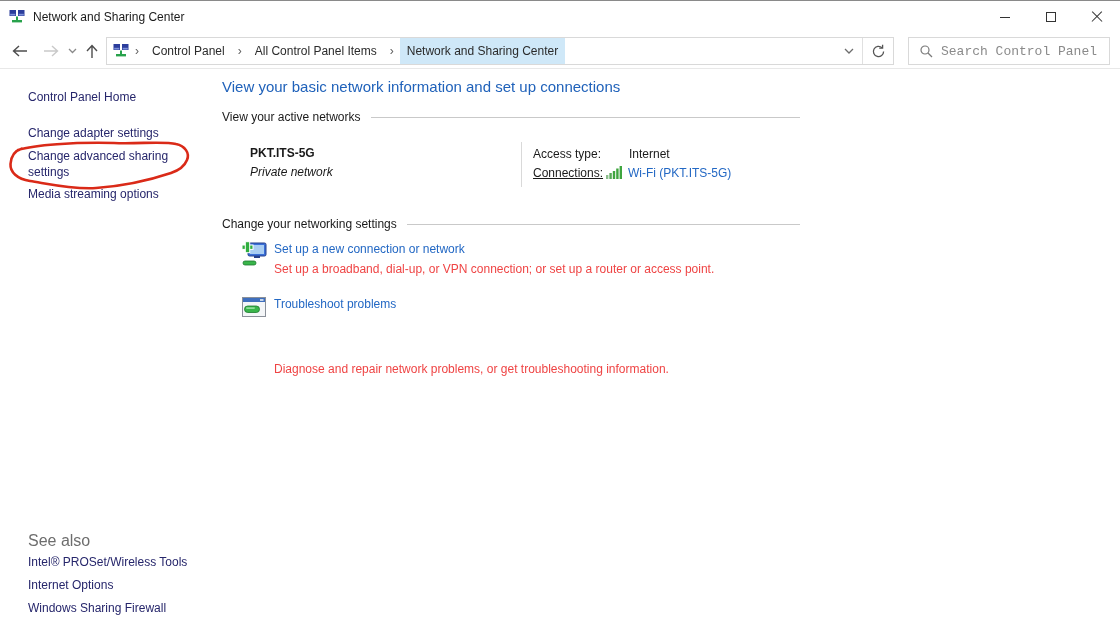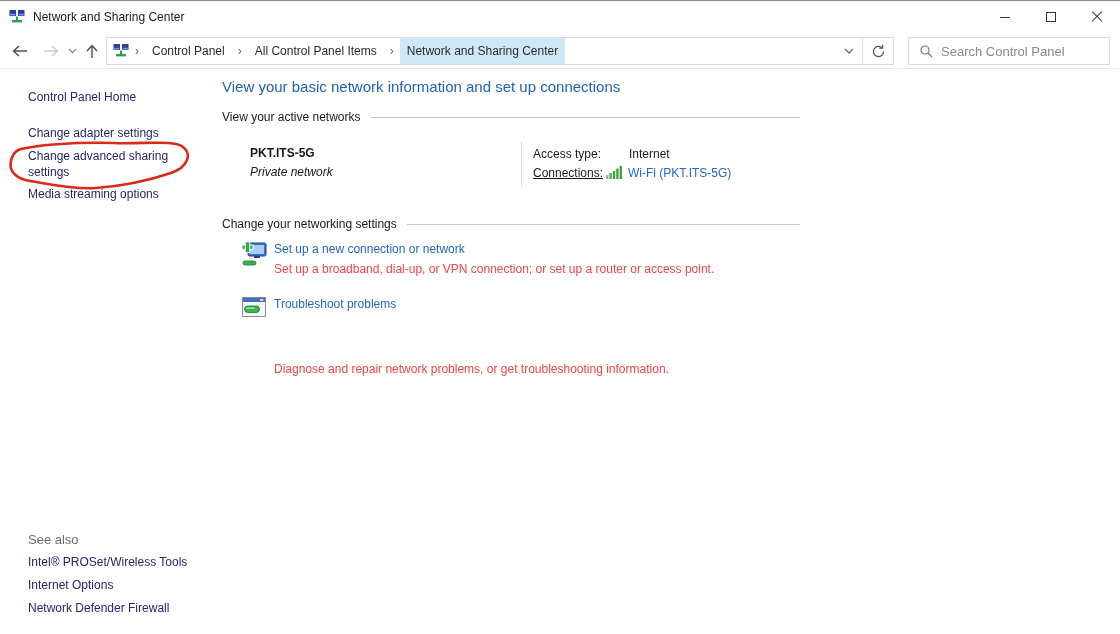--- a/index.html
+++ b/index.html
@@ -31,27 +31,27 @@
   .crumb-icon { margin-left:6px; width:16px; height:16px; flex:0 0 auto; }
   .crumb-sep { color:#5f5f5f; font-size:12px; padding:0 6px; }
   .crumb { font-size:12px; color:#2b2b2b; padding:0 7px; height:26px; display:flex; align-items:center; cursor:pointer; white-space:nowrap; }
   .crumb.selected { background:#cfe8f8; }
   .addr-spacer { flex:1 1 auto; }
   .addr-drop { width:26px; height:26px; display:flex; align-items:center; justify-content:center; cursor:pointer; }
   .addr-sep { width:1px; height:26px; background:#e0e0e0; }
   .addr-refresh { width:30px; height:26px; display:flex; align-items:center; justify-content:center; cursor:pointer; }
   .searchbox { position:absolute; left:908px; top:4px; width:202px; height:28px;
     border:1px solid #d9d9d9; display:flex; align-items:center; background:#fff; }
-  .searchbox input { border:none; outline:none; flex:1; font-family:Liberation Sans, sans-serif;
+  .searchbox input { border:none; outline:none; flex:1; font-family:Liberation Mono, monospace;
     font-size:13px; color:#333; margin-left:8px; background:transparent; }
   .searchbox input::placeholder { color:#8a8a8a; }
   .search-icon { margin-left:10px; flex:0 0 auto; }
   
   .side-link { position:absolute; font-size:12px; color:#26266b; cursor:pointer; left:28px; }
-  .see-also-header { position:absolute; left:28px; font-size:13px; color:#6d6d6d; }
+  .see-also-header { position:absolute; left:28px; font-size:16px; color:#6d6d6d; }
   .annotation-svg { position:absolute; left:4px; top:137px; width:192px; height:56px; pointer-events:none; }
   
   .page-title { position:absolute; left:222px; top:77px; font-size:15px; color:#2062ba; }
   .section-row { position:absolute; left:222px; width:578px; display:flex; align-items:center; }
   .section-label { font-size:12px; color:#1a1a1a; white-space:nowrap; }
   .section-rule { flex:1; height:1px; background:#c9c9c9; margin-left:10px; }
   .net-name { position:absolute; left:250px; top:145px; font-size:12px; font-weight:bold; color:#1a1a1a; }
   .net-type { position:absolute; left:250px; top:164px; font-size:12px; color:#1a1a1a;font-style:italic; }
   .net-divider { position:absolute; left:521px; top:141px; width:1px; height:45px; background:#d9d9d9; }
   .net-label { position:absolute; left:533px; font-size:12px; color:#1a1a1a; }
@@ -161,21 +161,21 @@
   <svg class="annotation-svg" viewBox="0 0 192 56">
     <path d="M14 12 C 30 7, 70 4, 110 5 C 135 6, 160 3, 172 6
              C 181 8, 186 15, 183 22 C 181 27, 176 32, 167 35
              C 149 41, 120 48, 92 50 C 69 51.5, 45 46, 26 43
              C 13 41, 6 34, 6.5 26 C 7 18, 10 13, 18 10.5" fill="none" stroke="#da2a18" stroke-width="2.6" stroke-linecap="round" stroke-linejoin="round"></path>
   </svg>
 
   <span class="see-also-header" style="top:531px;">See also</span>
   <span class="side-link" style="top:554px;">Intel® PROSet/Wireless Tools</span>
   <span class="side-link" style="top:577px;">Internet Options</span>
-  <span class="side-link" style="top:600px;">Network Defender Firewall</span>
+  <span class="side-link" style="top:600px;">Windows Sharing Firewall</span>
 </div>
 
 <div>
   <div class="page-title">View your basic network information and set up connections</div>
 
   <div class="section-row" style="top:109px;">
     <span class="section-label">View your active networks</span>
     <span class="section-rule"></span>
   </div>
 

